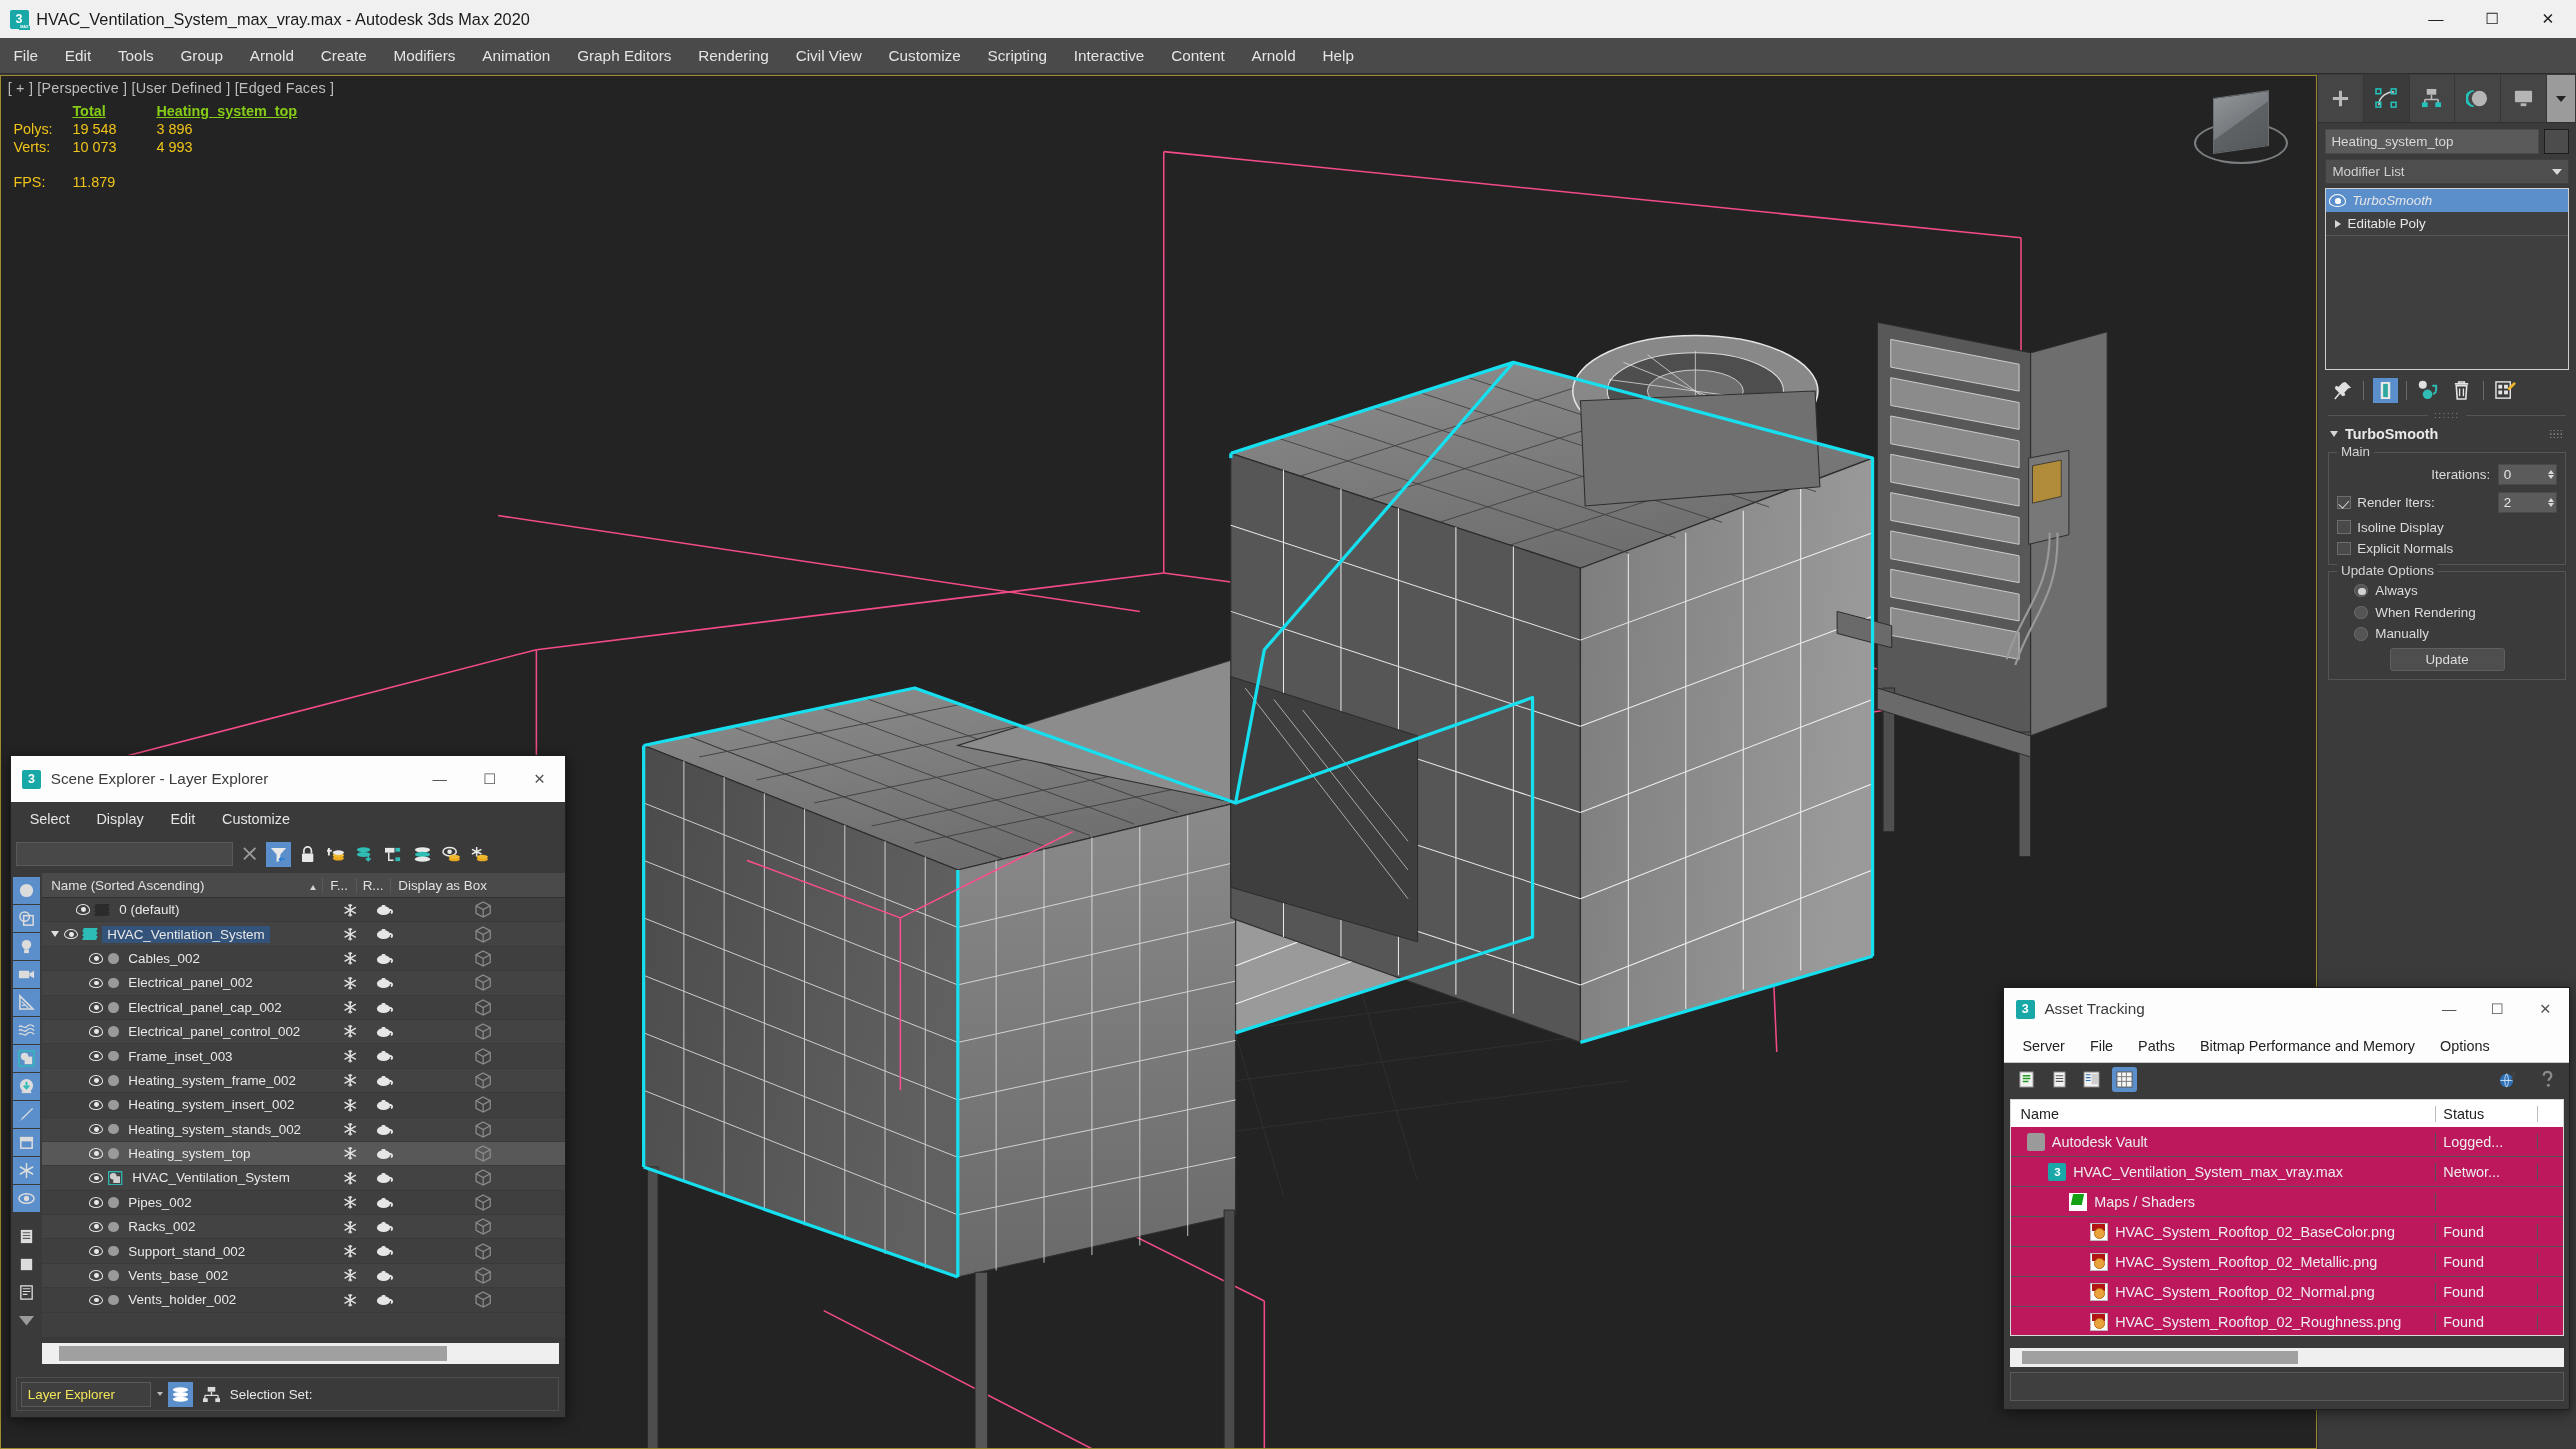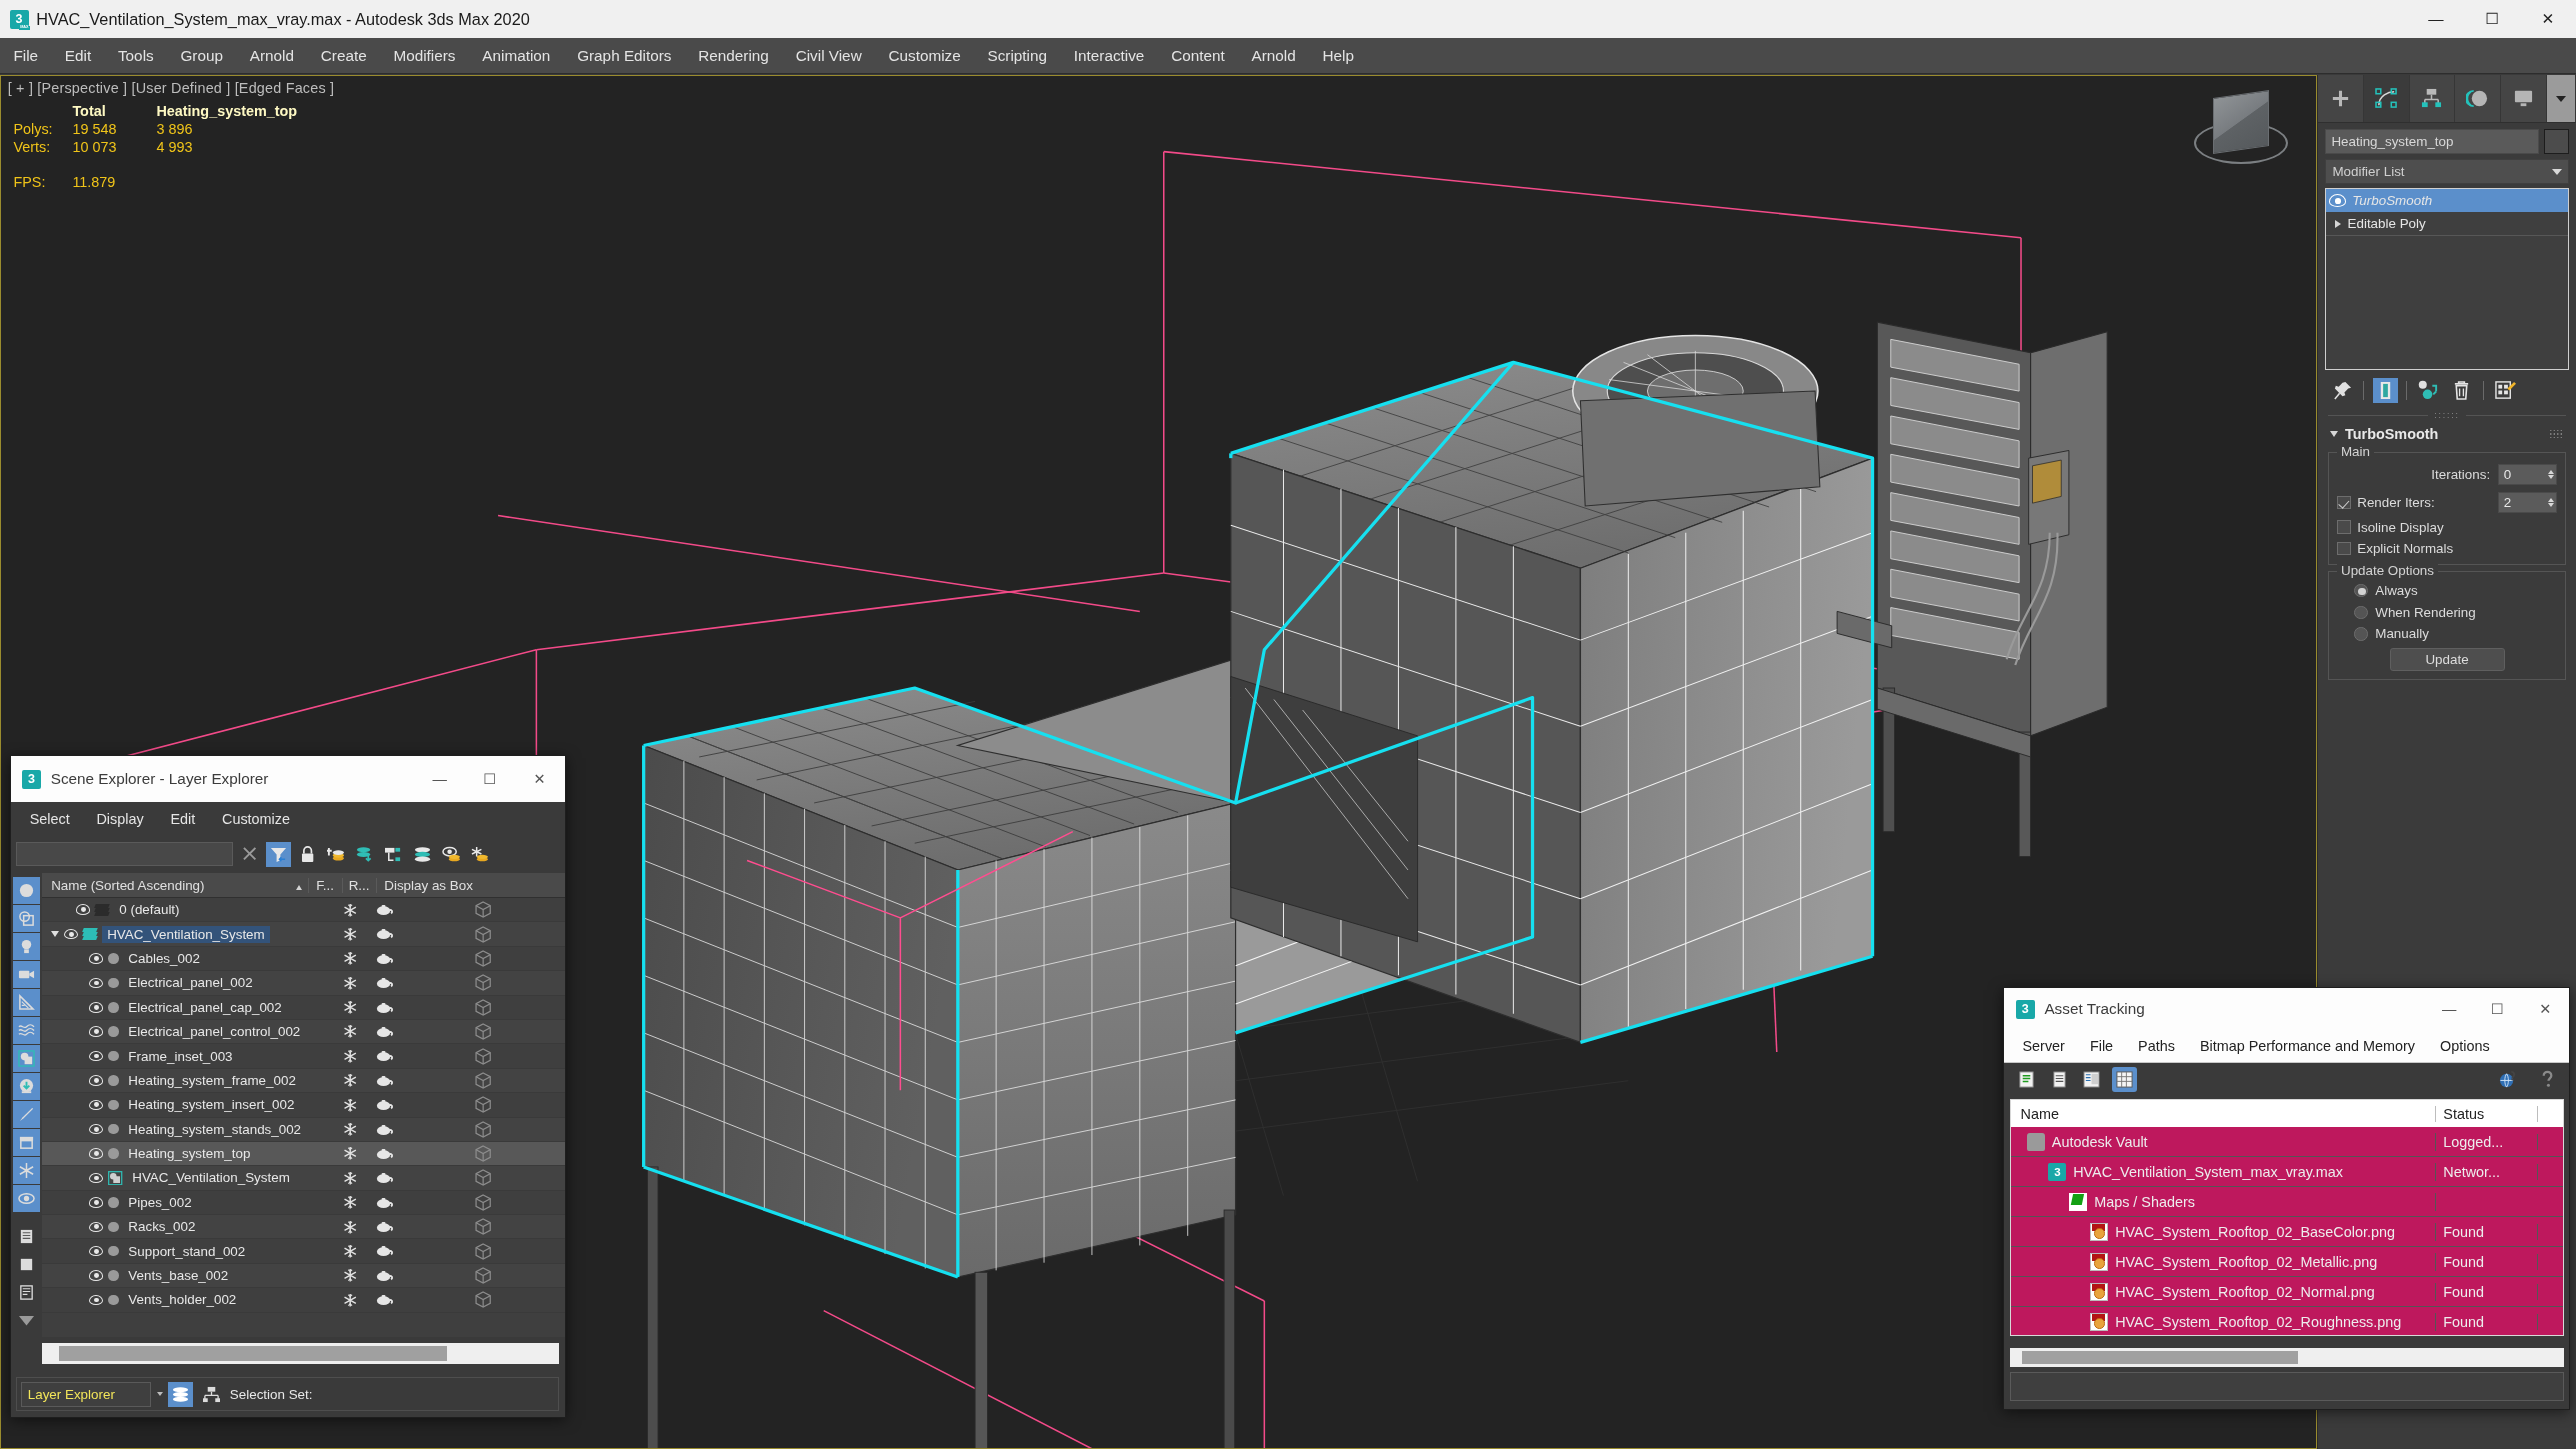--- a/index.html
+++ b/index.html
@@ -49,21 +49,21 @@
   #viewport-border{position:absolute;inset:0;border:1.9px solid #9a8c2e;pointer-events:none;}
 
   
   #vp-label { position:absolute; left:7.7px; top:4.8px; color:#bdbdbd; font-size:14.4px;
     letter-spacing:0.2px; white-space:nowrap;}
   #vp-stats { position:absolute; left:13.4px; top:27px; color:#f0c419; font-size:14.4px;}
   #vp-stats table{border-collapse:collapse;}
   #vp-stats td{padding:1px 0; font-size:14.4px; color:#f0c419; white-space:nowrap;}
   #vp-stats td.c1{width:59px;}
   #vp-stats td.c2{width:84px;}
-  #vp-stats td.hdr{color:#fef9c3;font-weight:bold;}
+  #vp-stats td.hdr{color:#84cc16;font-weight:bold;text-decoration:underline;}
 
   
   #navcube{position:absolute;right:24px;top:14.4px;width:105px;height:86px;}
   .nc-cube{position:absolute;left:25px;top:4.8px;width:56px;height:56px;
     background:linear-gradient(150deg,#8f9396 0%,#787c80 48%,#5e6265 49%,#55595c 100%);
     transform:skewY(-8deg); border:1px solid #6a6e72;}
   .nc-ring{position:absolute;left:5.7px;top:33px;width:94px;height:42px;
     border:2.9px solid #8b8f93;border-radius:50%;opacity:.85;}
 
   
@@ -162,21 +162,21 @@
   .se-lb.off{background:#3a3a3a;}
   .se-lb.boxed{background:#5b8fcb;}
   #se-list{flex:1;background:#3f3f3f;overflow:hidden;position:relative;}
   #se-hdr{height:25px;background:#4a4a4a;display:flex;align-items:center;
     border-bottom:1px solid #303030;color:#e0e0e0;font-size:13.4px;}
   #se-hdr .h-name{flex:1;padding-left:9.6px;position:relative;}
   #se-hdr .h-sort{position:absolute;right:5.7px;top:7.7px;width:0;height:0;
     border-left:3.8px solid transparent;border-right:3.8px solid transparent;
     border-bottom:5.7px solid #d4d4d4;}
   #se-hdr .h-f,#se-hdr .h-r{width:34px;text-align:center;border-left:1px solid #5a5a5a;}
-  #se-hdr .h-db{width:189px;padding-left:7.7px;border-left:1px solid #5a5a5a;}
+  #se-hdr .h-db{width:175px;padding-left:7.7px;border-left:1px solid #5a5a5a;}
   .se-row{height:24.4px;display:flex;align-items:center;font-size:13.4px;color:#e8e8e8;
     border-bottom:1px solid #3a3a3a;}
   .se-row.alt{background:#434343;}
   .se-row.sel .nm{background:#33537a;}
   .se-row.hl{background:#585858;}
   .se-row .nmwrap{flex:1;display:flex;align-items:center;overflow:hidden;}
   .se-row .ind{flex:0 0 auto;}
   .se-row .nm{padding:1px 4.8px;white-space:nowrap;}
   .se-row .cf,.se-row .cr{width:34px;display:flex;align-items:center;justify-content:center;}
   .se-row .cdb{width:163px;display:flex;align-items:center;justify-content:center;}

